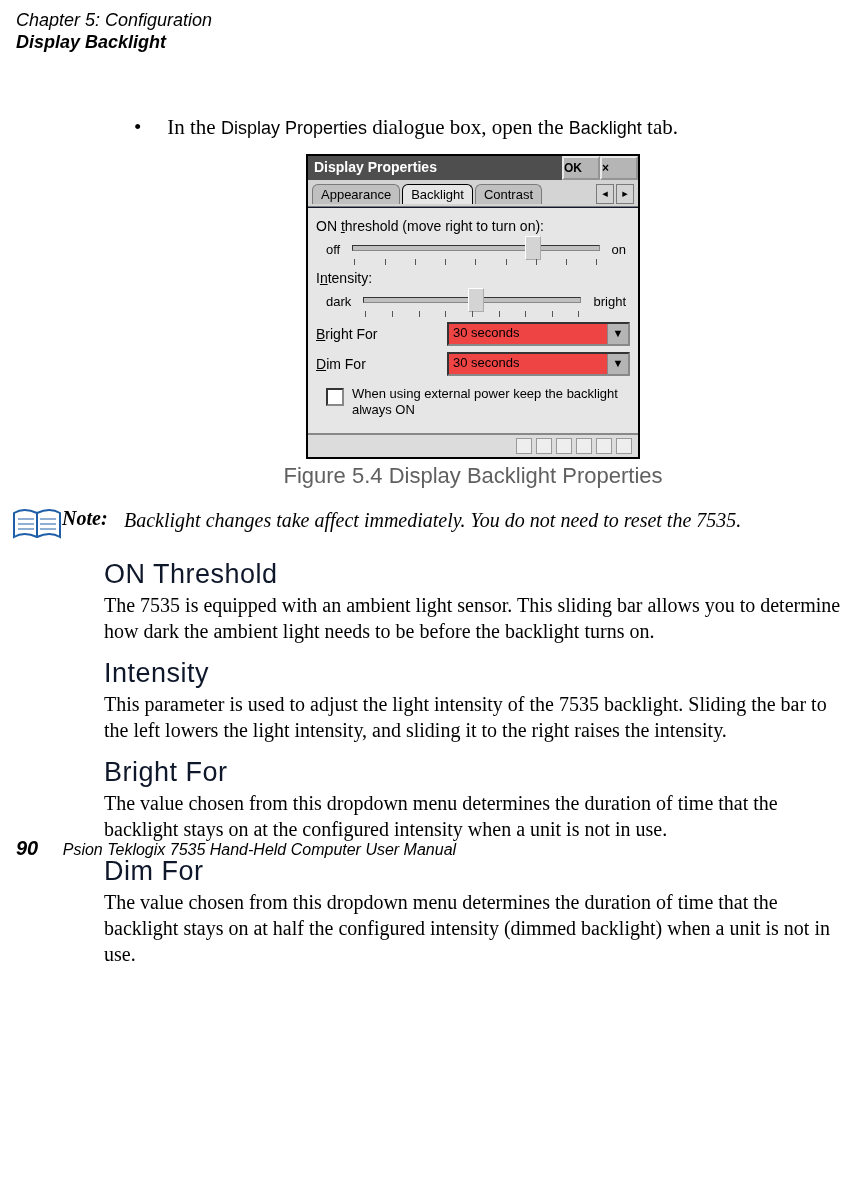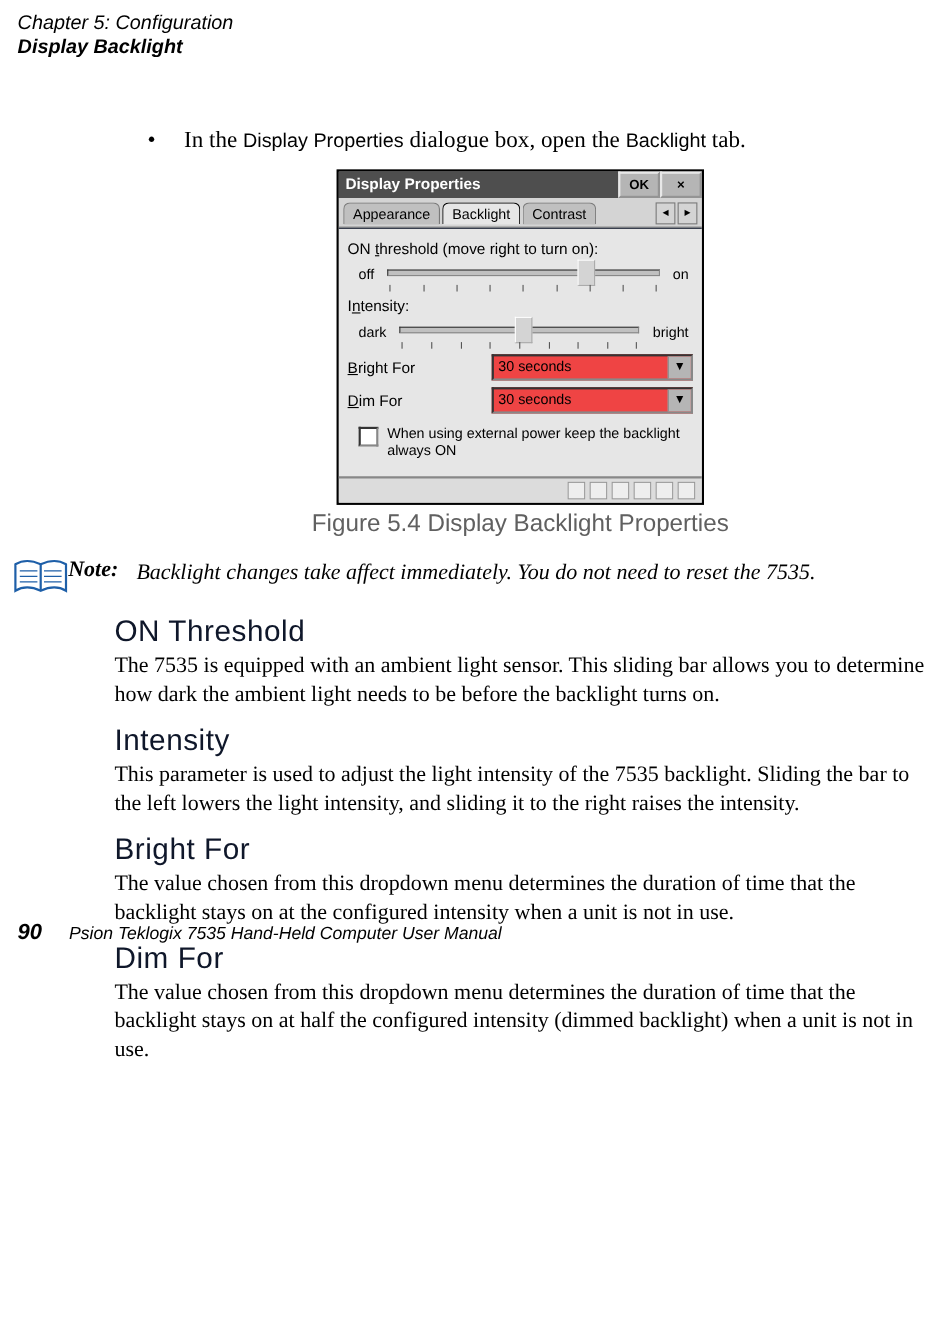--- a/index.html
+++ b/index.html
@@ -67,21 +67,20 @@
     flex: 1;
     padding: 3px 6px;
     font-weight: bold;
     font-size: 14px;
   }
   .titlebar .btn {
     width: 34px;
     background: #b5b5b5;
     color: #000;
     border: 2px outset #e8e8e8;
-    text-align: center;
     font-weight: bold;
     font-size: 12px;
     line-height: 20px;
     margin: 0;
     cursor: default;
   }
   .tabstrip {
     display: flex;
     align-items: center;
     padding: 4px 4px 2px 4px;

